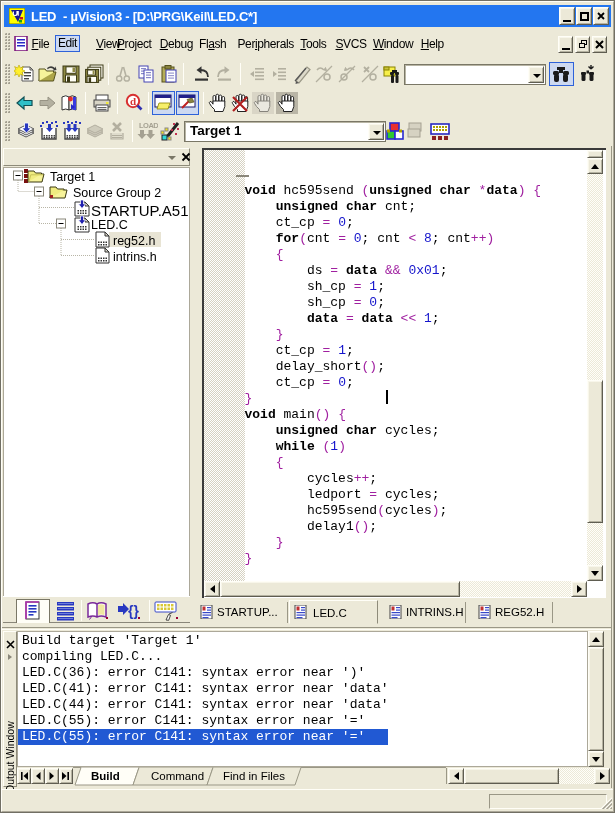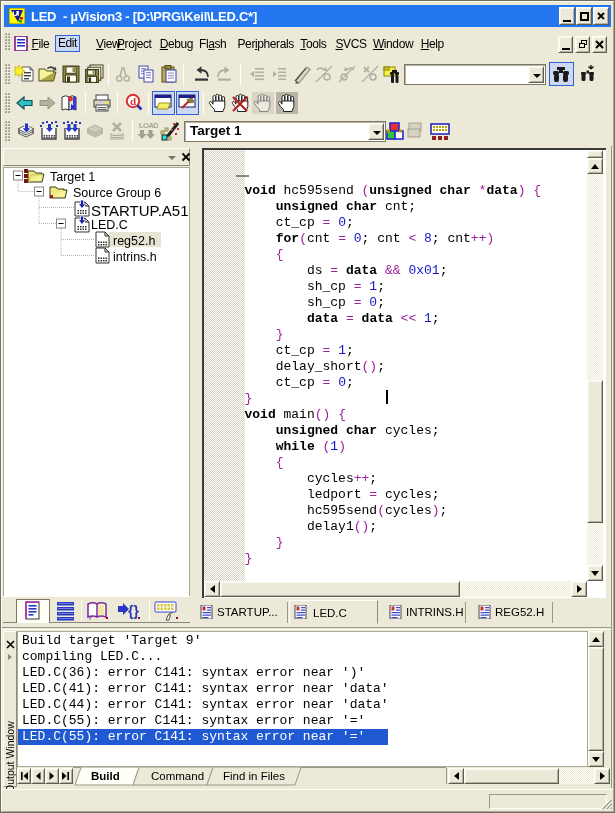--- a/index.html
+++ b/index.html
@@ -623,21 +623,21 @@
           <rect x="8" y="9.5" width="1.5" height="1.5"></rect>
           <rect x="10.5" y="9.5" width="1.5" height="1.5"></rect>
           <rect x="3" y="12" width="1.5" height="1.5"></rect>
           <rect x="5.5" y="12" width="1.5" height="1.5"></rect>
           <rect x="8" y="12" width="1.5" height="1.5"></rect>
           <rect x="10.5" y="12" width="1.5" height="1.5"></rect>
         </g>
       </g>
 </svg>
 <div class="abs" style="left:46px;top:2px;font-size:12.5px;">Target 1</div>
-<div class="abs" style="left:69px;top:18px;font-size:12.5px;">Source Group 6</div>
+<div class="abs" style="left:69px;top:18px;font-size:12.5px;">Source Group 2</div>
 <div class="abs" style="left:87px;top:34px;font-size:15px;">STARTUP.A51</div>
 <div class="abs" style="left:87px;top:50px;font-size:12.5px;">LED.C</div>
 <div class="abs" style="left:109px;top:66px;font-size:12.5px;">reg52.h</div>
 <div class="abs" style="left:109px;top:82px;font-size:12.5px;">intrins.h</div>
 </div>
 
 <div class="abs" style="left:3px;top:596px;width:187px;height:27px;background:#ece9d8;border-top:1px solid #fff;border-bottom:1px solid #8a877a;">
 <div class="abs" style="left:13px;top:2px;width:34px;height:24px;background:#fffef7;border:1px solid #7a7766;border-bottom:none;">
       <svg width="32" height="22">
         <g transform="translate(9,2)">
@@ -802,21 +802,21 @@
 
 <div class="abs raised" style="left:1px;top:3px;width:14px;height:156px;background:#ece9d8;">
 <svg class="abs" style="left:2px;top:8px;" width="9" height="9">
         <path d="M1 1 L8 8 M8 1 L1 8" stroke="#000" stroke-width="1.6"></path>
       </svg>
 <div class="tri abs" style="left:4px;top:22px;border-top:3px solid transparent;border-bottom:3px solid transparent;border-left:4px solid #8a877a;"></div>
 <div class="abs" style="left:0px;top:68px;width:12px;height:93px;font-size:10.5px;color:#000;writing-mode:vertical-rl;transform:rotate(180deg);text-align:left;">Output Window</div>
 </div>
 
 <div class="abs" style="left:15px;top:3px;width:571px;height:136px;background:#fff;border:1px solid #aca899;">
-<div class="abs mono" style="left:4px;top:1px;">Build target 'Target 9'
+<div class="abs mono" style="left:4px;top:1px;">Build target 'Target 1'
 compiling LED.C...
 LED.C(36): error C141: syntax error near ')'
 LED.C(41): error C141: syntax error near 'data'
 LED.C(44): error C141: syntax error near 'data'
 LED.C(55): error C141: syntax error near '='</div>
 <div class="abs" style="left:0px;top:97px;width:370px;height:16px;background:#2159d3;"></div>
 <div class="abs mono" style="left:4px;top:97px;color:#fff;">LED.C(55): error C141: syntax error near '='</div>
 </div>
 
 <div class="abs" style="left:586px;top:3px;width:16px;height:136px;">

